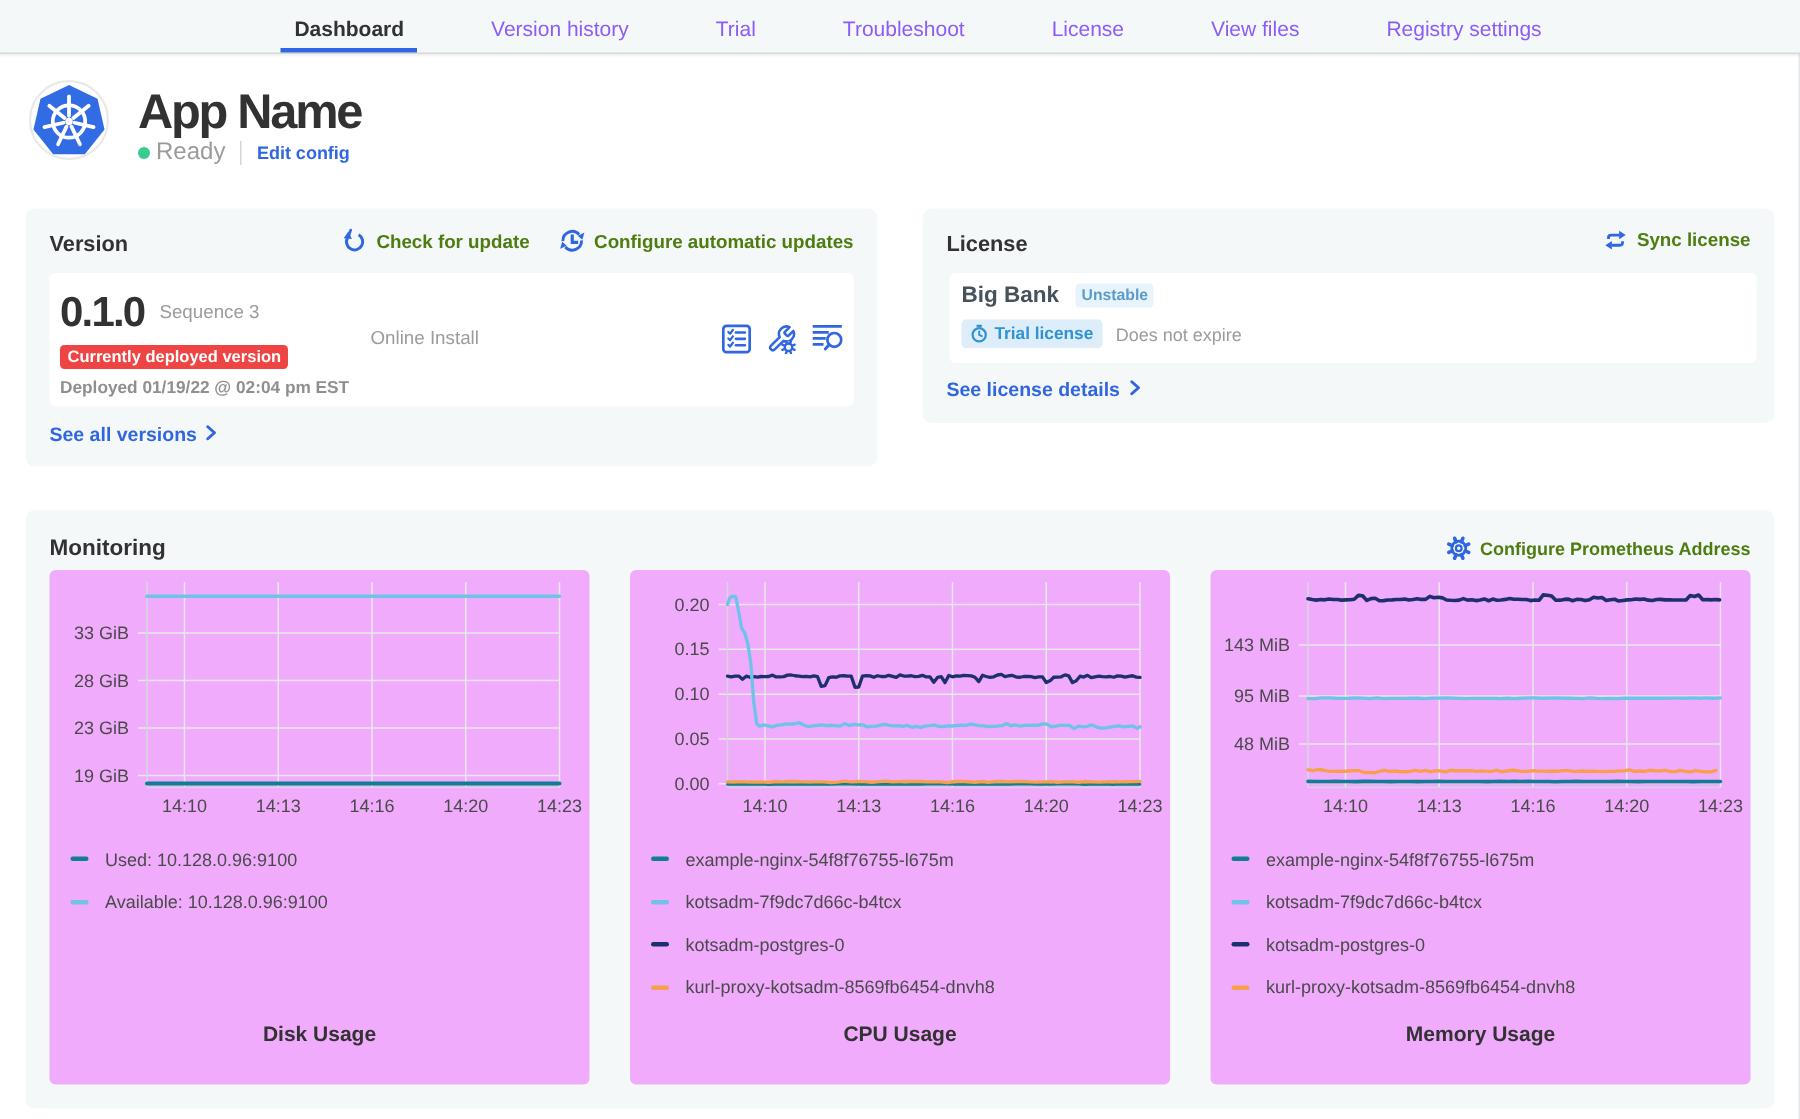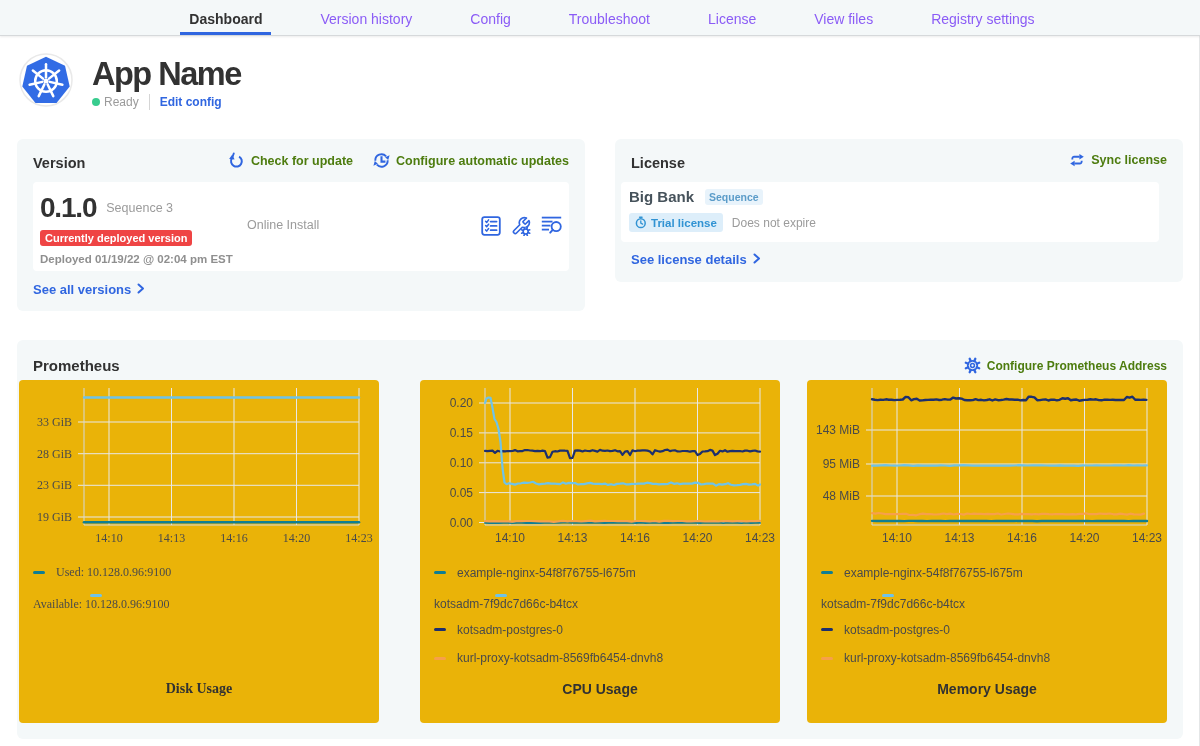--- a/index.html
+++ b/index.html
@@ -7,21 +7,21 @@
 .nav { position:absolute; left:0; top:0; width:1200px; height:36px; background:#f4f8f9; border-bottom:1px solid #d6d9db; box-shadow:0 1px 2px rgba(0,0,0,.08); display:flex; justify-content:center; z-index:5; }
 .tabwrap { display:flex; transform:translateX(12px); }
 .tab { font-size:14px; color:#8b5cf6; line-height:35px; padding:2px 9px 0 9px; margin:0 20px; height:35px; }
 .tab.active { color:#323232; font-weight:bold; border-bottom:3px solid #3066e0; }
 .rightedge { position:absolute; right:0; top:36px; width:1px; height:710px; background:#e4e6e7; }
 
 .applogo { position:absolute; left:19px; top:53px; width:54px; height:54px; }
 .appname { position:absolute; left:92px; top:56px; font-size:32.5px; font-weight:bold; color:#323232; letter-spacing:-1.5px; }
 .statusrow { position:absolute; left:92px; top:95px; height:14px; display:flex; align-items:center; }
 .dot { width:8px; height:8px; border-radius:50%; background:#38cc8e; margin-right:4px; }
-.ready { font-size:12px; color:#9b9b9b; }
+.ready { font-size:16px; color:#9b9b9b; }
 .vdiv { width:1px; height:16px; background:#d5d5d5; margin:0 10px; }
 .editcfg { font-size:12px; font-weight:bold; color:#3066e0; }
 
 .card { position:absolute; background:#f4f8f9; border-radius:6px; }
 #vcard { left:17px; top:139px; width:568px; height:172px; }
 #lcard { left:615px; top:139px; width:568px; height:143px; }
 #mcard { left:17px; top:340px; width:1166px; height:399px; }
 .cardhead { position:absolute; left:16px; top:16px; font-size:14.5px; font-weight:bold; color:#323232; }
 .hlinks { position:absolute; right:16px; top:13px; display:flex; align-items:center; }
 .blink { font-size:12.5px; font-weight:bold; color:#4d7c0f; display:flex; align-items:center;justify-content:center; }
@@ -34,48 +34,48 @@
 .vnum { font-size:28px; font-weight:bold; color:#323232; letter-spacing:-1.2px; line-height:26px; }
 .seq { font-size:12.5px; color:#9b9b9b; margin-left:10px; }
 .gbadge { display:inline-block; background:#ef4444; color:#fff; font-size:11px; font-weight:bold; padding:2px 5px; border-radius:3px; margin-top:9px; }
 .deployed { font-size:11.5px; font-weight:bold; color:#8f8f8f; margin-top:7px; }
 .onlinei { position:absolute; left:214px; top:36px; font-size:12.5px; font-weight:normal; color:#9b9b9b; }
 .vicons { position:absolute; right:7px; top:34px; display:flex; }
 .vicons svg { margin-left:10px; }
 .seeall { position:absolute; left:16px; top:143px; font-size:13px; font-weight:bold; color:#3066e0; display:flex; align-items:center; }
 .chev { margin-left:6px; }
 
-#linner { left:6px; top:43px; width:538px; height:60px; padding:6px 11px 6px 8px; }
+#linner { left:18px; top:43px; width:538px; height:60px; padding:6px 11px 6px 8px; }
 .lrow1 { display:flex; align-items:center; }
 .bigbank { font-size:15px; font-weight:bold; color:#46525b; }
 .ubadge { margin-left:11px; background:#e8f3fb; color:#5b9cc9; font-size:10.5px; font-weight:bold; padding:2px 4px; border-radius:3px; }
 .lrow2 { display:flex; align-items:center; margin-top:8px; }
 .tbadge { background:#ddeefa; color:#3193d3; font-size:11.5px; font-weight:bold; padding:3px 6px; border-radius:3px; display:flex; align-items:center; }
 .tbadge svg { margin-right:4px; }
 .noexp { font-size:12px; color:#9b9b9b; margin-left:9px; }
 .seelic { position:absolute; left:16px; top:113px; font-size:13px; font-weight:bold; color:#3066e0; display:flex; align-items:center; }
 
 .mhead { position:absolute; left:16px; top:17px; font-size:15px; font-weight:bold; color:#323232; }
 .mconfig { position:absolute; right:16px; top:17px; }
-.chartcard { position:absolute; top:40px; width:360px; height:343px; background:#eab308; border-radius:4px; }
-#c1 { left:2px;font-family:Liberation Serif, serif; } #c2 { left:403px; } #c3 { left:790px; }
+.chartcard { position:absolute; top:40px; width:360px; height:343px; background:#f0abfc; border-radius:4px; }
+#c1 { left:16px; } #c2 { left:403px; } #c3 { left:790px; }
 .csvg { position:absolute; left:0; top:0; }
 .legrow { position:absolute; left:14px; height:14px; display:flex; align-items:center; }
 .dash { width:12px; height:3px; border-radius:2px; margin-right:11px; flex:none; }
 .legtxt { font-size:12px; color:#4a4a4a; white-space:nowrap; }
 .ctitle { position:absolute; left:0; top:301px; width:100%; text-align:center; font-size:14px; font-weight:bold; color:#323232; }
-.l1 { top:185.5px; } .l2 { top:214px;flex-direction:column; } .l3 { top:242.5px; } .l4 { top:271px; }
+.l1 { top:185.5px; } .l2 { top:214px; } .l3 { top:242.5px; } .l4 { top:271px; }
 </style>
 </head>
 <body>
 <div class="nav">
     <div class="tabwrap">
   <div class="tab active">Dashboard</div>
   <div class="tab">Version history</div>
-  <div class="tab">Config</div>
+  <div class="tab">Trial</div>
   <div class="tab">Troubleshoot</div>
   <div class="tab">License</div>
   <div class="tab">View files</div>
   <div class="tab">Registry settings</div>
 </div>
   </div>
 <div class="rightedge"></div>
 <svg class="applogo" width="54" height="54" viewBox="0 0 54 54">
     <circle cx="27" cy="27" r="26" fill="#fff" stroke="#e9e9e9" stroke-width="1.5"></circle>
     <polygon points="27.00,3.70 46.00,12.85 50.69,33.41 37.54,49.89 16.46,49.89 3.31,33.41 8.00,12.85" fill="#326ce5"></polygon>
@@ -165,38 +165,38 @@
     <span class="blink"><svg width="16" height="16" viewBox="0 0 16 16">
           <path d="M3.3 7.4 C3.3 5.3 3.5 4.7 5.3 4.7 L10.6 4.7" fill="none" stroke="#3066e0" stroke-width="1.9"></path>
           <path d="M10.4 1.9 L14.8 4.7 L10.4 7.5 Z" fill="#3066e0"></path>
           <path d="M12.7 8.8 C12.7 10.9 12.5 11.5 10.7 11.5 L5.4 11.5" fill="none" stroke="#3066e0" stroke-width="1.9"></path>
           <path d="M5.6 8.7 L1.2 11.5 L5.6 14.3 Z" fill="#3066e0"></path>
         </svg>Sync license</span>
   </div>
   <div class="inner" id="linner">
     <div class="lrow1">
         <span class="bigbank">Big Bank</span>
-        <span class="ubadge">Sequence</span>
+        <span class="ubadge">Unstable</span>
       </div>
     <div class="lrow2">
         <span class="tbadge"><svg width="12" height="13" viewBox="0 0 12 13">
             <circle cx="5.8" cy="7.2" r="4.4" fill="none" stroke="#3193d3" stroke-width="1.5"></circle>
             <path d="M5.8 4.9 L5.8 7.2 L7.6 8.1" fill="none" stroke="#3193d3" stroke-width="1.3" stroke-linecap="round"></path>
             <line x1="4.6" y1="1.2" x2="7" y2="1.2" stroke="#3193d3" stroke-width="1.5" stroke-linecap="round"></line>
           </svg>Trial license</span>
         <span class="noexp">Does not expire</span>
       </div>
   </div>
   <div class="seelic">See license details<span class="chev"><svg width="8" height="11" viewBox="0 0 8 11">
           <polyline points="1.5,1.5 6,5.5 1.5,9.5" fill="none" stroke="#3066e0" stroke-width="2" stroke-linecap="round" stroke-linejoin="round"></polyline>
         </svg></span></div>
 </div>
 
 <div class="card" id="mcard">
-  <div class="mhead">Prometheus</div>
+  <div class="mhead">Monitoring</div>
   <div class="mconfig">
       <span class="blink" style="font-size:12px"><svg width="17" height="17" viewBox="0 0 17 17">
           <circle cx="8.5" cy="8.5" r="4.7" fill="none" stroke="#3066e0" stroke-width="1.8"></circle>
           <line x1="12.75" y1="10.26" x2="15.15" y2="11.26" stroke="#3066e0" stroke-width="2.4" stroke-linecap="round"></line>
           <line x1="10.26" y1="12.75" x2="11.26" y2="15.15" stroke="#3066e0" stroke-width="2.4" stroke-linecap="round"></line>
           <line x1="6.74" y1="12.75" x2="5.74" y2="15.15" stroke="#3066e0" stroke-width="2.4" stroke-linecap="round"></line>
           <line x1="4.25" y1="10.26" x2="1.85" y2="11.26" stroke="#3066e0" stroke-width="2.4" stroke-linecap="round"></line>
           <line x1="4.25" y1="6.74" x2="1.85" y2="5.74" stroke="#3066e0" stroke-width="2.4" stroke-linecap="round"></line>
           <line x1="6.74" y1="4.25" x2="5.74" y2="1.85" stroke="#3066e0" stroke-width="2.4" stroke-linecap="round"></line>
           <line x1="10.26" y1="4.25" x2="11.26" y2="1.85" stroke="#3066e0" stroke-width="2.4" stroke-linecap="round"></line>

